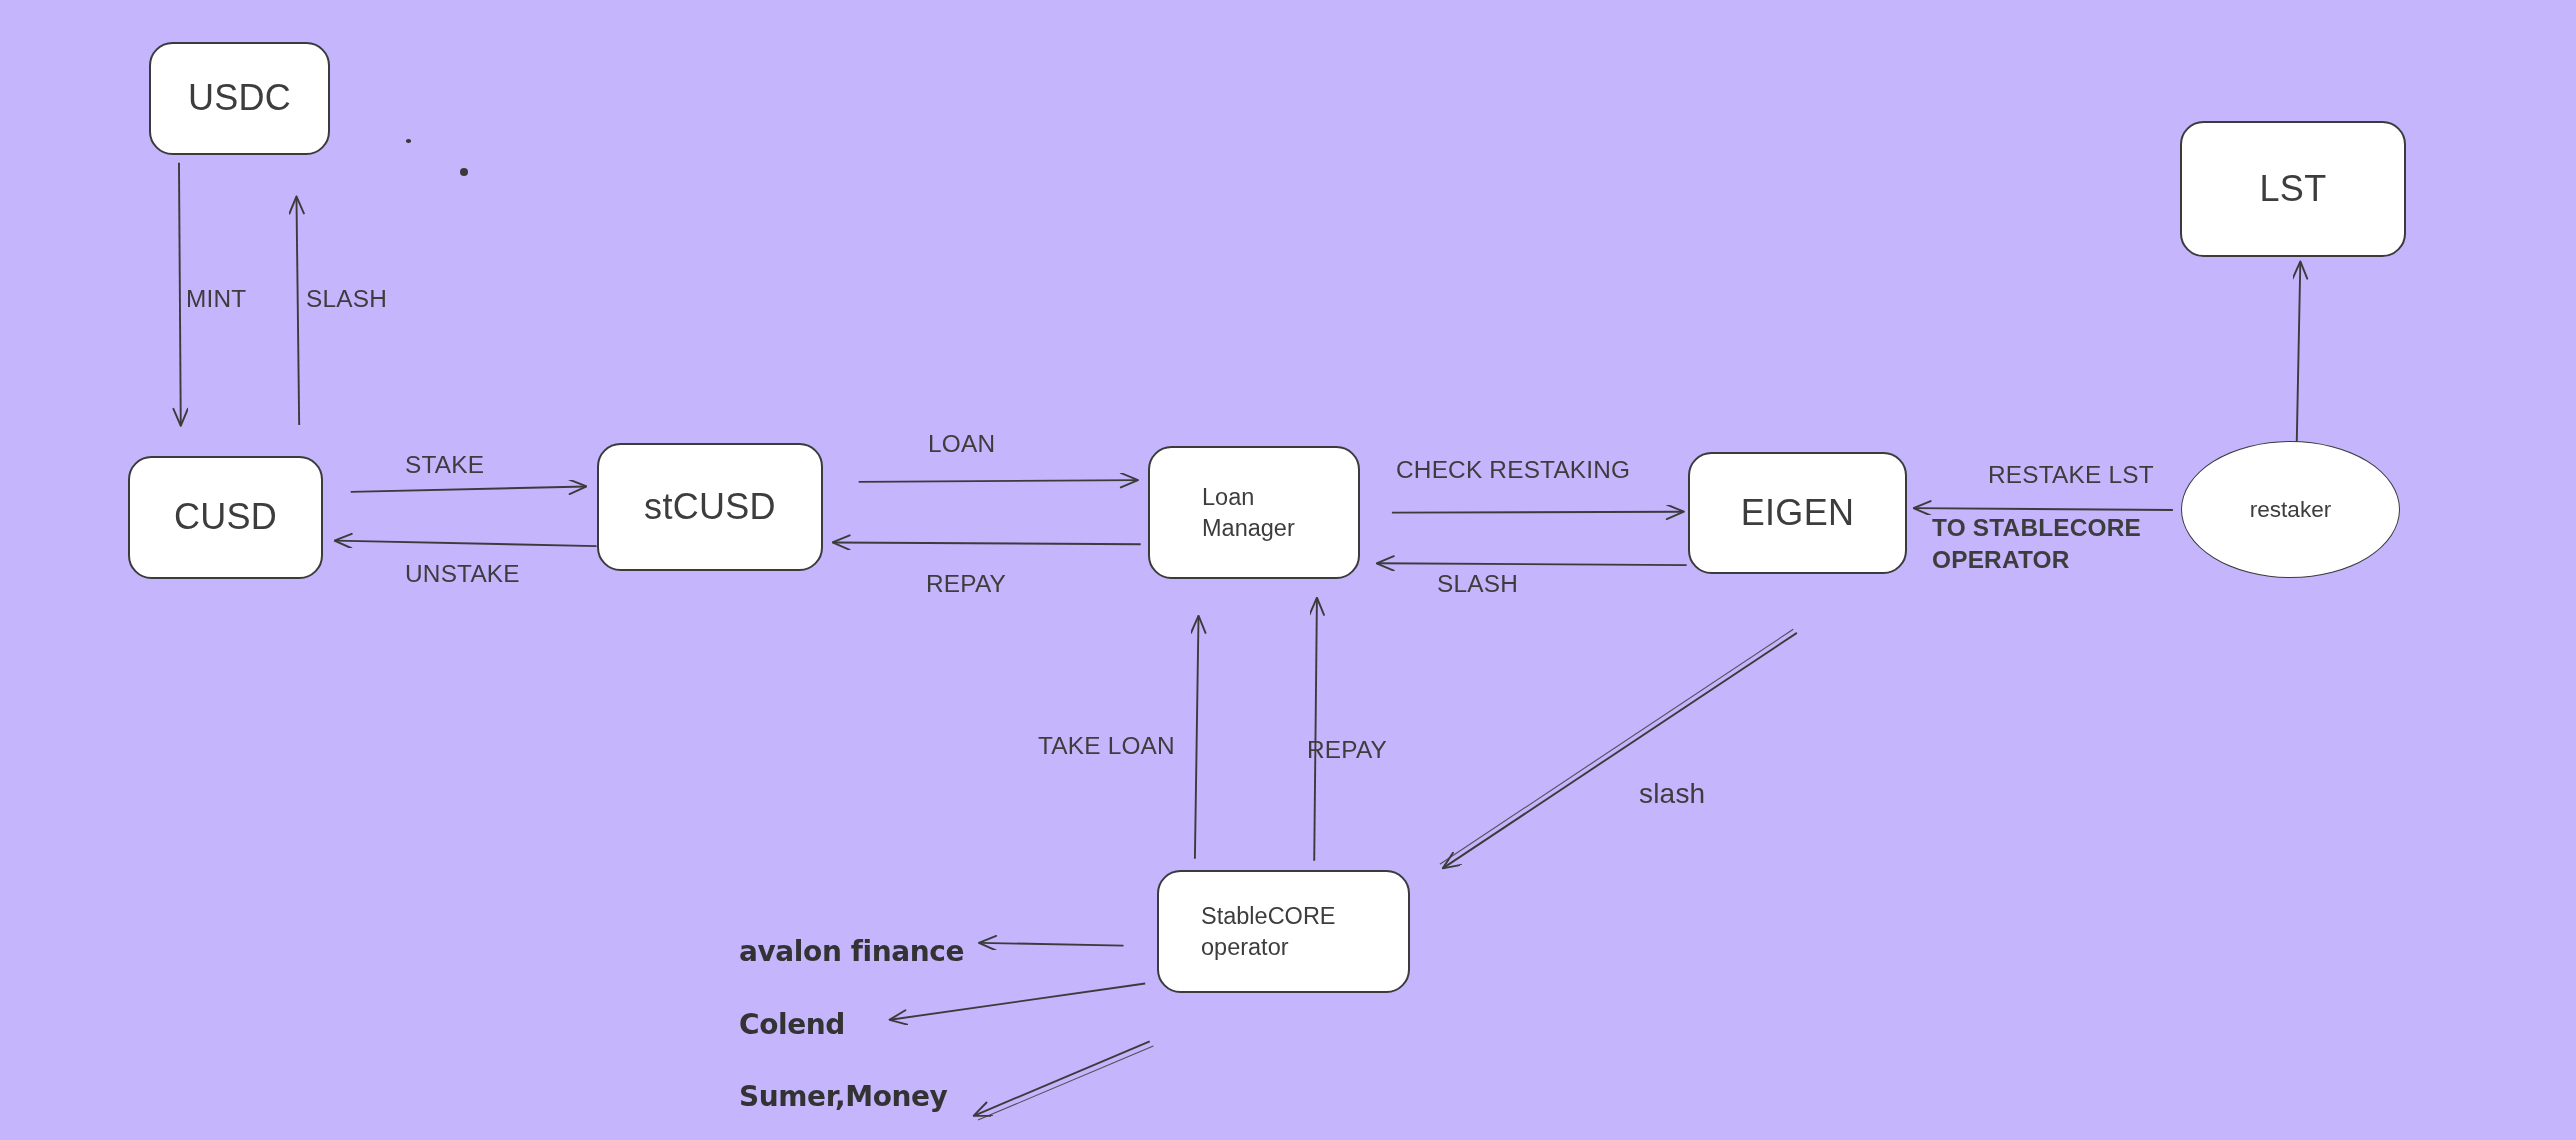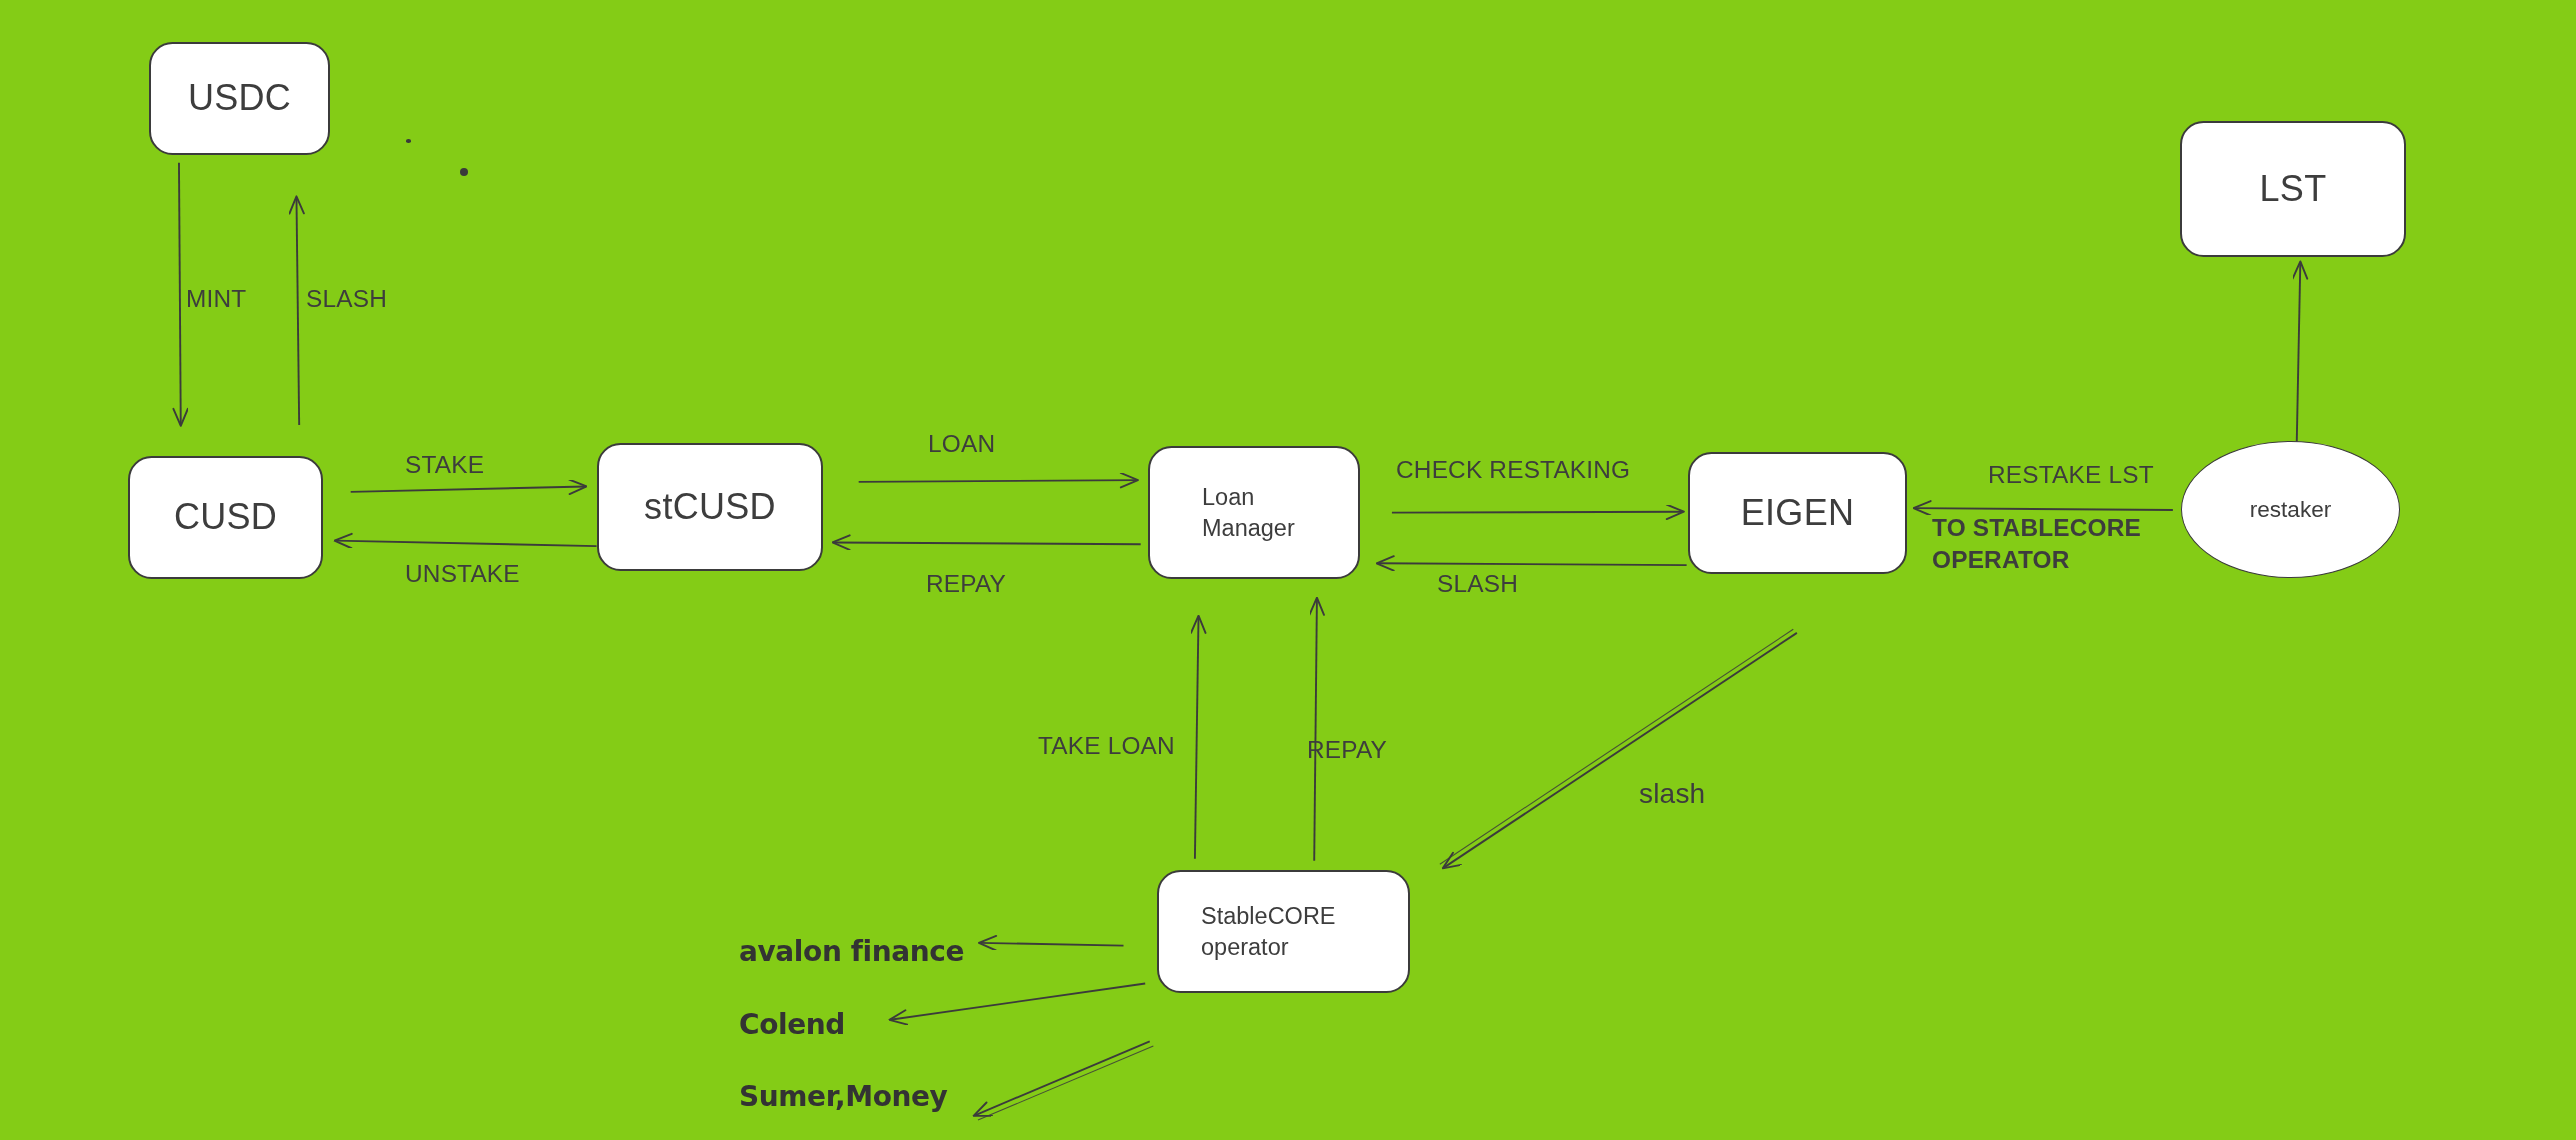--- a/index.html
+++ b/index.html
@@ -8,21 +8,21 @@
     padding: 0;
     background: #ffffff;
   }
   body {
     font-family: "Liberation Sans", sans-serif;
   }
   #canvas {
     position: relative;
     width: 2576px;
     height: 1141px;
-    background: #84cc16;
+    background: #c4b5fd;
     overflow: hidden;
   }
   #edges {
     position: absolute;
     left: 0;
     top: 0;
     width: 2576px;
     height: 1141px;
     pointer-events: none;
   }

